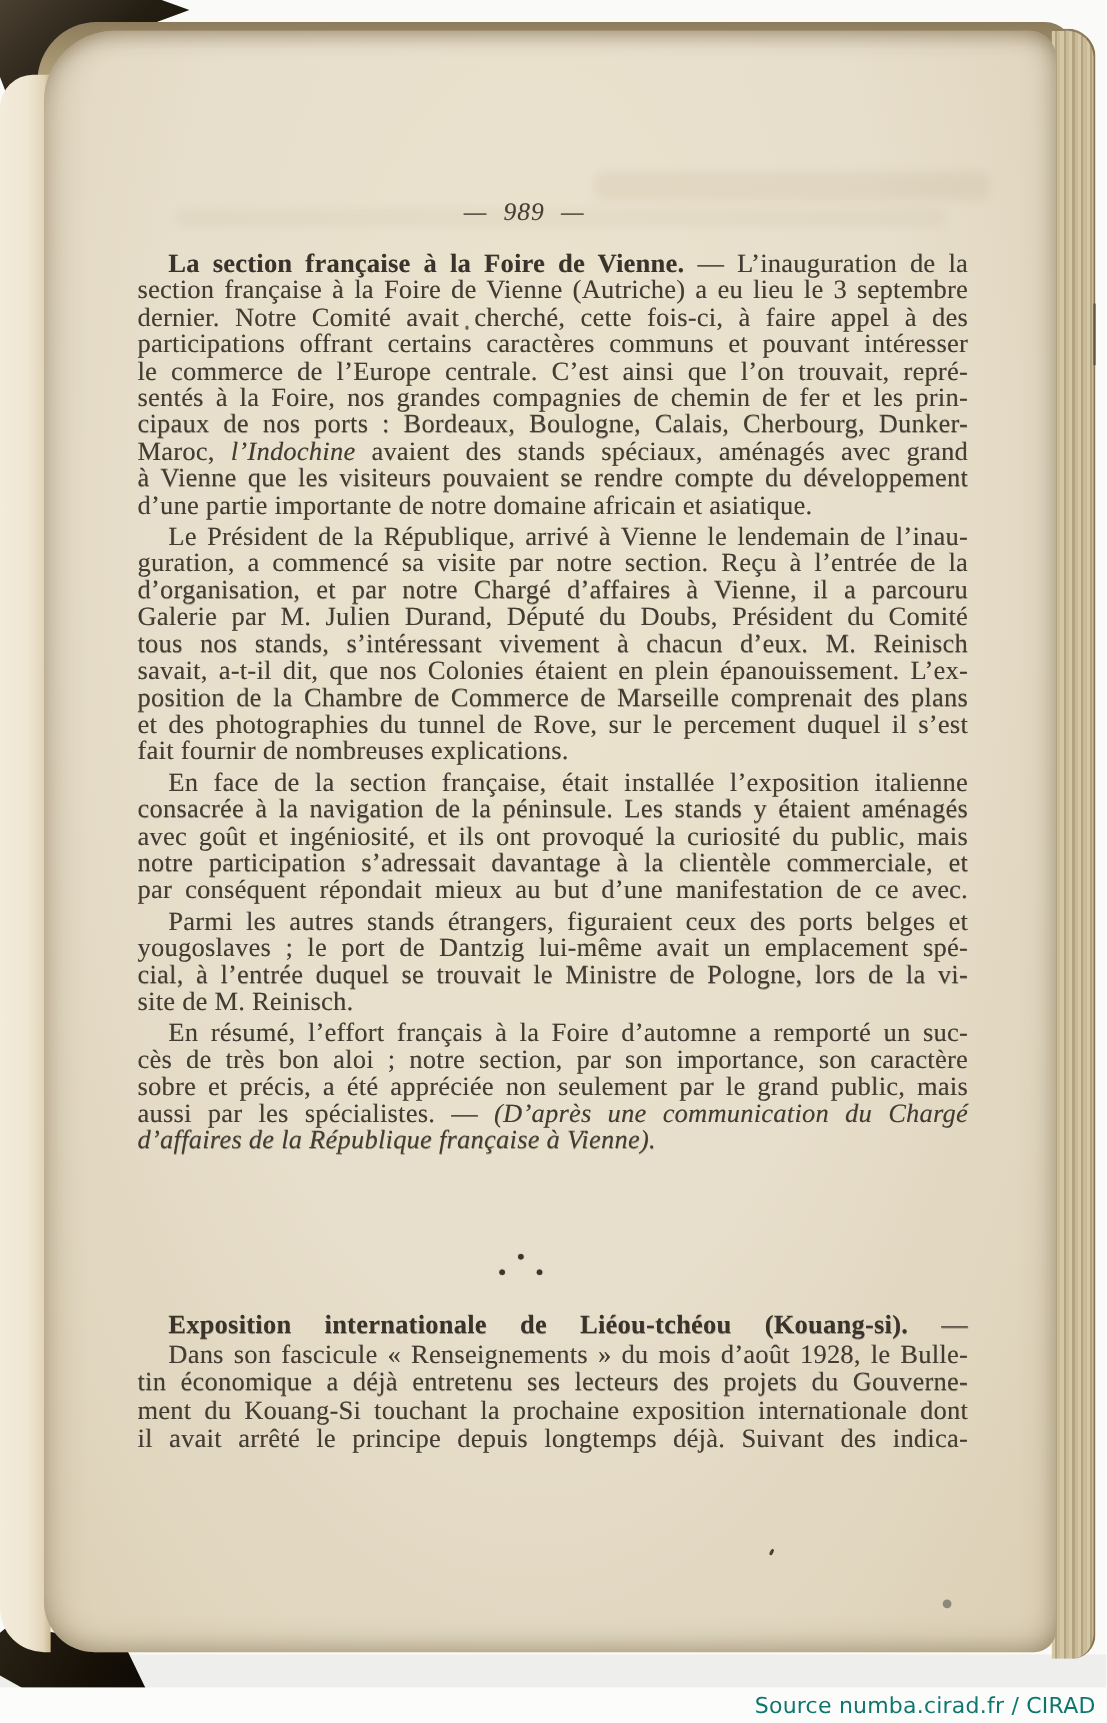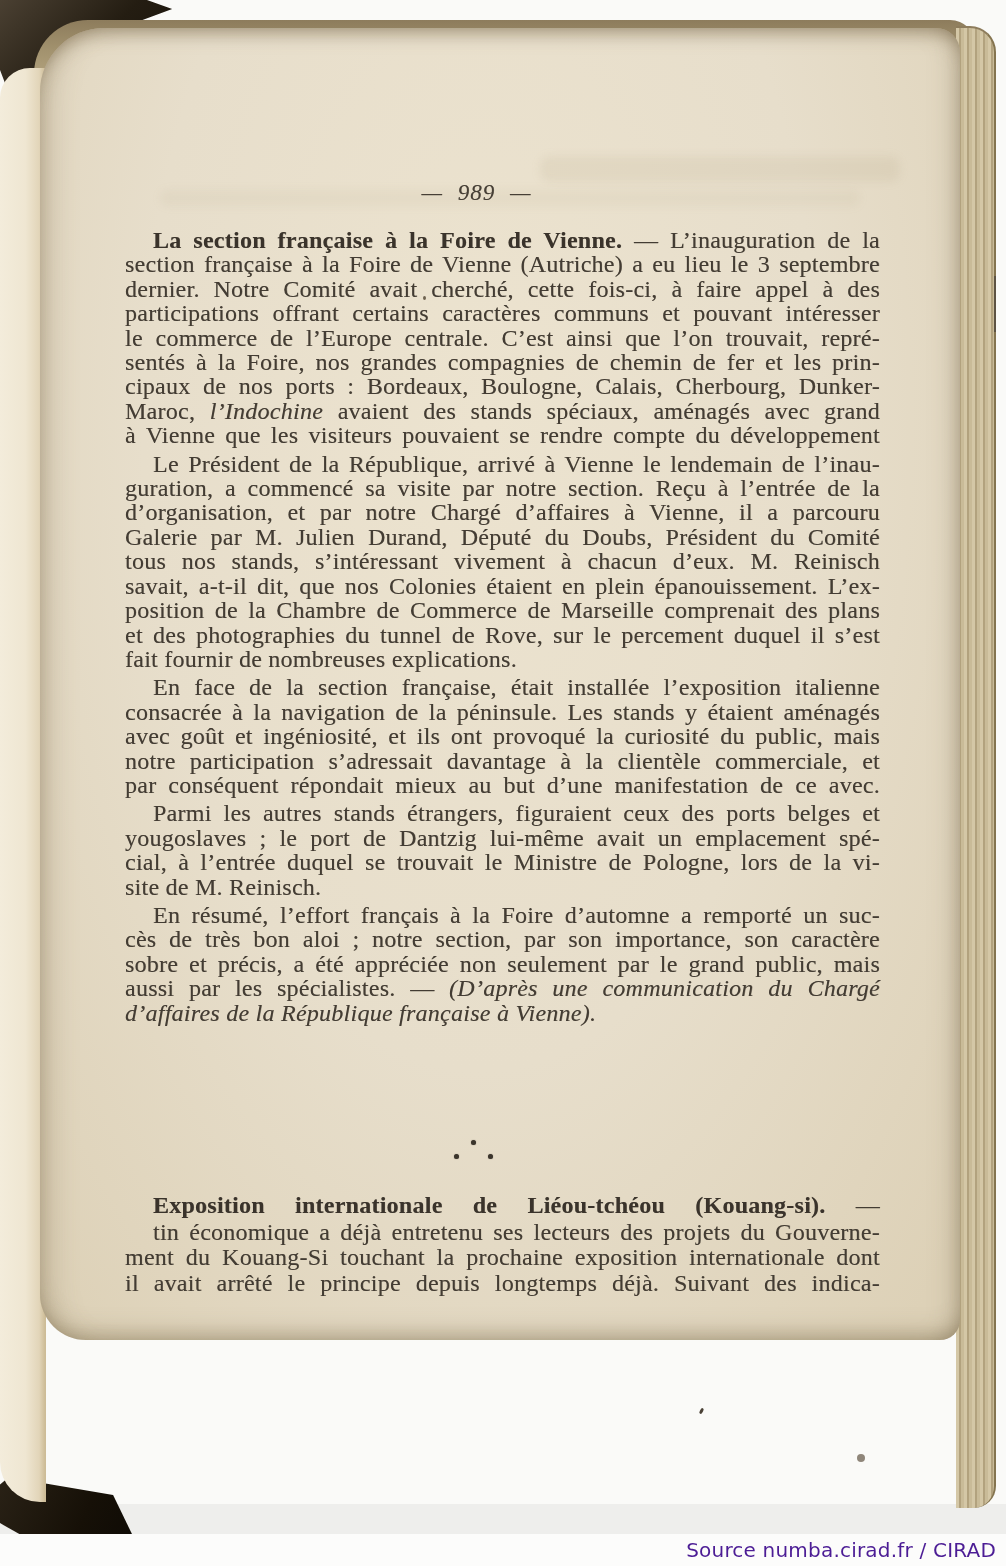--- a/index.html
+++ b/index.html
@@ -19,21 +19,21 @@
     position: absolute; left: 0; top: 1504px; width: 1006px; height: 62px;
     background: #eeeeec; z-index: 1;
   }
   .watermark-bar {
     position: absolute; left: 0; top: 1534px; width: 1006px; height: 32px;
     background: #fcfcfb; z-index: 8;
   }
   .watermark {
     position: absolute; right: 10px; top: 4px;
     font-family: "DejaVu Sans", sans-serif;
-    font-size: 20px; color: #4c1d95; letter-spacing: 0.2px;
+    font-size: 20px; color: #0f766e; letter-spacing: 0.2px;
   }
 
   
   .binding-tl {
     position: absolute; left: 0; top: 0; width: 210px; height: 100px; z-index: 2;
     background: linear-gradient(135deg, #4a4032 0%, #241d12 45%, #120d07 100%);
     clip-path: polygon(0 0, 70% 0, 82% 9%, 55% 30%, 30% 52%, 12% 78%, 4% 92%, 0 70%);
   }
   .binding-bl {
     position: absolute; left: 0; top: 1458px; width: 145px; height: 88px; z-index: 2;
@@ -57,21 +57,21 @@
 
   
   .left-curl {
     position: absolute; left: 0; top: 68px; width: 46px; height: 1434px; z-index: 4;
     background: linear-gradient(90deg, #f3ecdb 0%, #efe6d2 55%, #e2d5b9 85%, #cdbc97 98%);
     border-radius: 30px 0 0 40px;
   }
 
   
   .page {
-    position: absolute; left: 40px; top: 28px; width: 920px; height: 1312px; z-index: 5;
+    position: absolute; left: 40px; top: 28px; width: 920px; height: 1474px; z-index: 5;
     background: radial-gradient(ellipse at 48% 30%, #ece3cf 0%, #e7decb 50%, #ddd1b7 94%);
     border-radius: 64px 24px 20px 46px;
     box-shadow:
       inset 0 16px 20px -13px rgba(110, 92, 60, 0.60),
       inset -18px 0 30px -20px rgba(105, 90, 60, 0.55),
       inset 26px 0 34px -24px rgba(115, 98, 66, 0.45),
       inset 0 -20px 26px -18px rgba(112, 95, 62, 0.50);
     color: #433c33;
   }
 
@@ -155,20 +155,21 @@
         <div class="para">
           <div class="line"><span class="b">La section française à la Foire de Vienne.</span><span> — L’inauguration de la</span></div>
           <div class="line"><span>section française à la Foire de Vienne (Autriche) a eu lieu le 3 septembre</span></div>
           <div class="line"><span>dernier. Notre Comité avait cherché, cette fois-ci, à faire appel à des</span></div>
           <div class="line"><span>participations offrant certains caractères communs et pouvant intéresser</span></div>
           <div class="line"><span>le commerce de l’Europe centrale. C’est ainsi que l’on trouvait, repré-</span></div>
           <div class="line"><span>sentés à la Foire, nos grandes compagnies de chemin de fer et les prin-</span></div>
           <div class="line"><span>cipaux de nos ports : Bordeaux, Boulogne, Calais, Cherbourg, Dunker-</span></div>
           <div class="line"><span>Maroc, </span><span class="i">l’Indochine</span><span> avaient des stands spéciaux, aménagés avec grand</span></div>
           <div class="line"><span>à Vienne que les visiteurs pouvaient se rendre compte du développement</span></div>
+          <div class="line last"><span>d’une partie importante de notre domaine africain et asiatique.</span></div>
         </div>
         <div class="para">
           <div class="line"><span>Le Président de la République, arrivé à Vienne le lendemain de l’inau-</span></div>
           <div class="line"><span>guration, a commencé sa visite par notre section. Reçu à l’entrée de la</span></div>
           <div class="line"><span>d’organisation, et par notre Chargé d’affaires à Vienne, il a parcouru</span></div>
           <div class="line"><span>Galerie par M. Julien Durand, Député du Doubs, Président du Comité</span></div>
           <div class="line"><span>tous nos stands, s’intéressant vivement à chacun d’eux. M. Reinisch</span></div>
           <div class="line"><span>savait, a-t-il dit, que nos Colonies étaient en plein épanouissement. L’ex-</span></div>
           <div class="line"><span>position de la Chambre de Commerce de Marseille comprenait des plans</span></div>
           <div class="line"><span>et des photographies du tunnel de Rove, sur le percement duquel il s’est</span></div>
@@ -200,20 +201,21 @@
       <span class="dot d1"></span>
       <span class="dot d2"></span>
       <span class="dot d3"></span>
     </div>
 
     <div class="text-block block-2">
         <div class="para">
           <div class="line"><span class="b">Exposition internationale de Liéou-tchéou (Kouang-si).</span><span> —</span></div>
         </div>
         <div class="para">
+          <div class="line"><span>Dans son fascicule « Renseignements » du mois d’août 1928, le Bulle-</span></div>
           <div class="line"><span>tin économique a déjà entretenu ses lecteurs des projets du Gouverne-</span></div>
           <div class="line"><span>ment du Kouang-Si touchant la prochaine exposition internationale dont</span></div>
           <div class="line"><span>il avait arrêté le principe depuis longtemps déjà. Suivant des indica-</span></div>
         </div>
       </div>
   </div>
 
   <div class="watermark-bar">
     <div class="watermark">Source numba.cirad.fr / CIRAD</div>
   </div>

